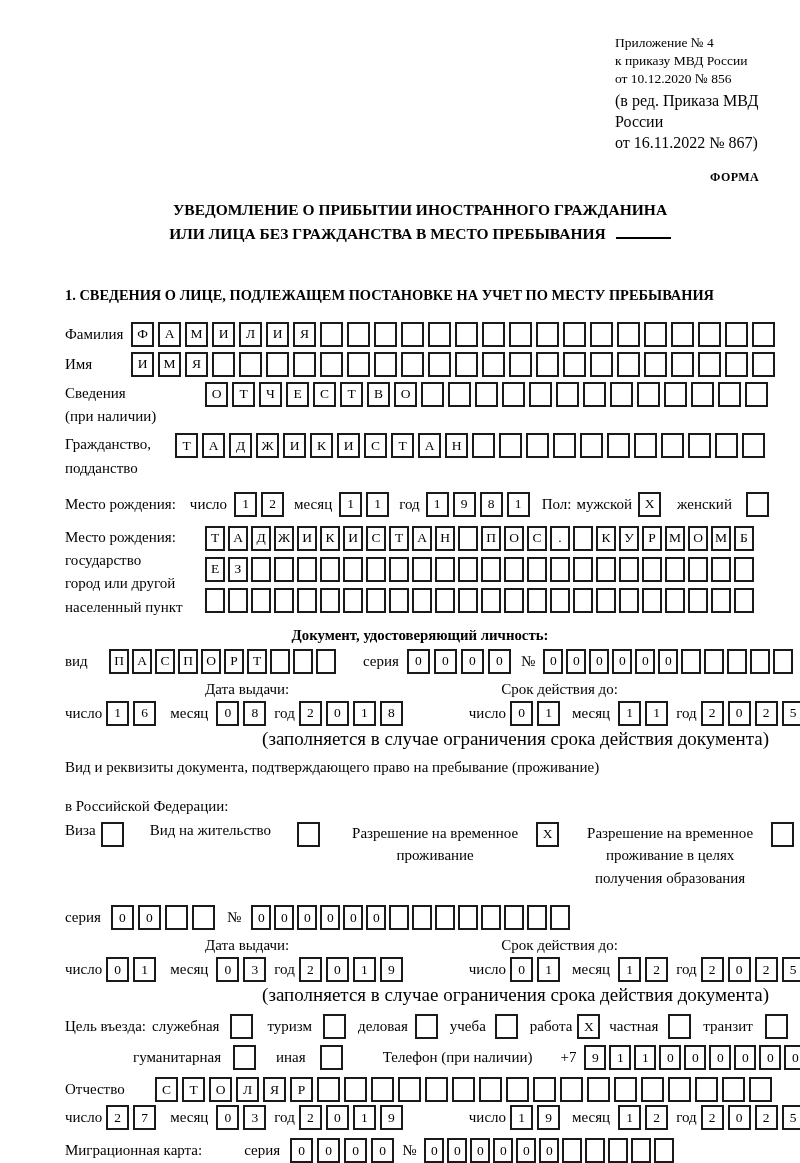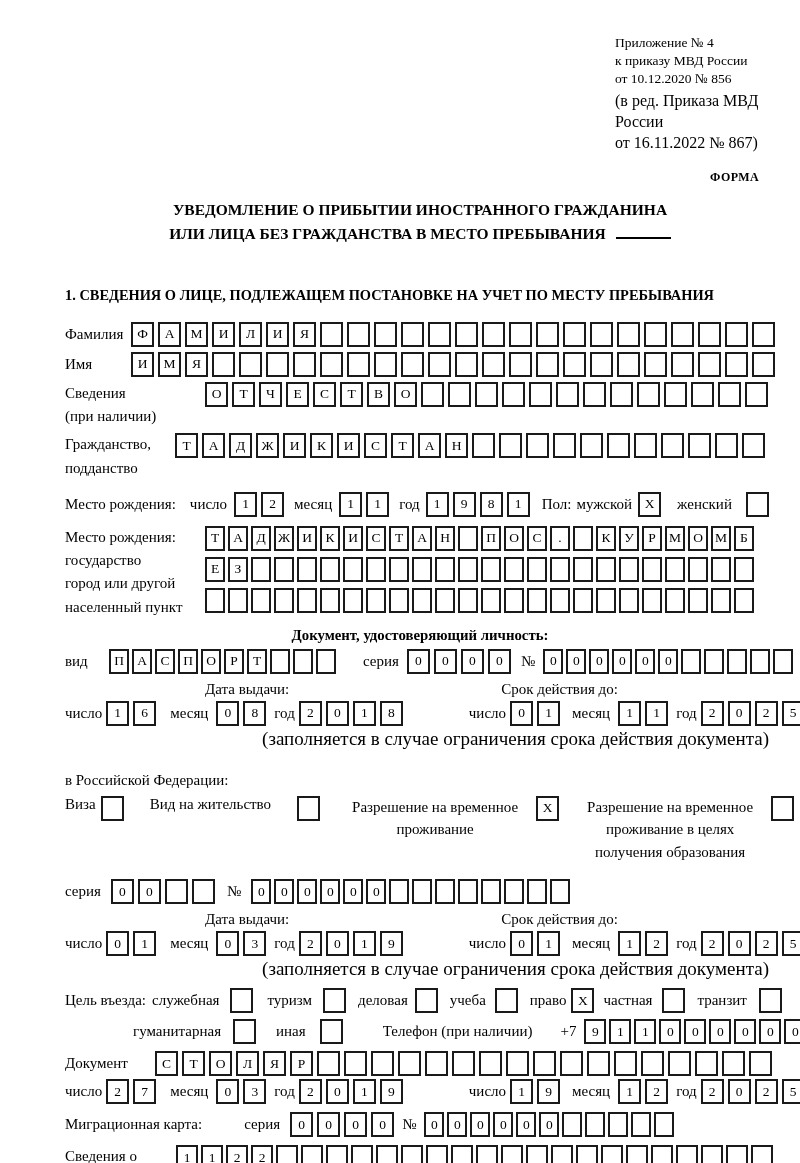--- a/index.html
+++ b/index.html
@@ -366,20 +366,21 @@
     <span class="lbl" style="margin-left:4px">год</span>
     <span class="cells" style="margin-left:4px">
         <span class="cell">2</span>
         <span class="cell">0</span>
         <span class="cell">2</span>
         <span class="cell">5</span>
       </span>
   </div>
   <div class="note" style="text-align:right; padding-right:6px; margin-top:2px">(заполняется в случае ограничения срока действия документа)</div>
 
+  <div style="margin-top:9px">Вид и реквизиты документа, подтверждающего право на пребывание (проживание)</div>
   <div style="margin-top:22px">в Российской Федерации:</div>
 
   <div class="row rowt" style="margin-top:7px">
     <span class="lbl">Виза</span>
     <span class="cells" style="margin-left:5px">
         <span class="cell"></span>
       </span>
     <span class="lbl" style="margin-left:22px">Вид на жительство</span>
     <span class="cells" style="margin-left:26px">
         <span class="cell"></span>
@@ -481,21 +482,21 @@
         <span class="cell"></span>
       </span>
     <span class="lbl" style="margin-left:8px">деловая</span>
     <span class="cells" style="margin-left:7px">
         <span class="cell"></span>
       </span>
     <span class="lbl" style="margin-left:8px">учеба</span>
     <span class="cells" style="margin-left:9px">
         <span class="cell"></span>
       </span>
-    <span class="lbl" style="margin-left:8px">право</span>
+    <span class="lbl" style="margin-left:8px">работа</span>
     <span class="cells" style="margin-left:5px">
         <span class="cell">X</span>
       </span>
     <span class="lbl" style="margin-left:5px">частная</span>
     <span class="cells" style="margin-left:10px">
         <span class="cell"></span>
       </span>
     <span class="lbl" style="margin-left:8px">транзит</span>
     <span class="cells" style="margin-left:12px">
         <span class="cell"></span>
@@ -520,21 +521,21 @@
         <span class="cell">0</span>
         <span class="cell">0</span>
         <span class="cell">0</span>
         <span class="cell">0</span>
         <span class="cell">0</span>
         <span class="cell">0</span>
       </span>
   </div>
 
   <div class="row" style="margin-top:7px">
-    <span class="lbl" style="width:90px">Документ</span>
+    <span class="lbl" style="width:90px">Отчество</span>
     <span class="cells">
         <span class="cell">С</span>
         <span class="cell">Т</span>
         <span class="cell">О</span>
         <span class="cell">Л</span>
         <span class="cell">Я</span>
         <span class="cell">Р</span>
         <span class="cell"></span>
         <span class="cell"></span>
         <span class="cell"></span>

